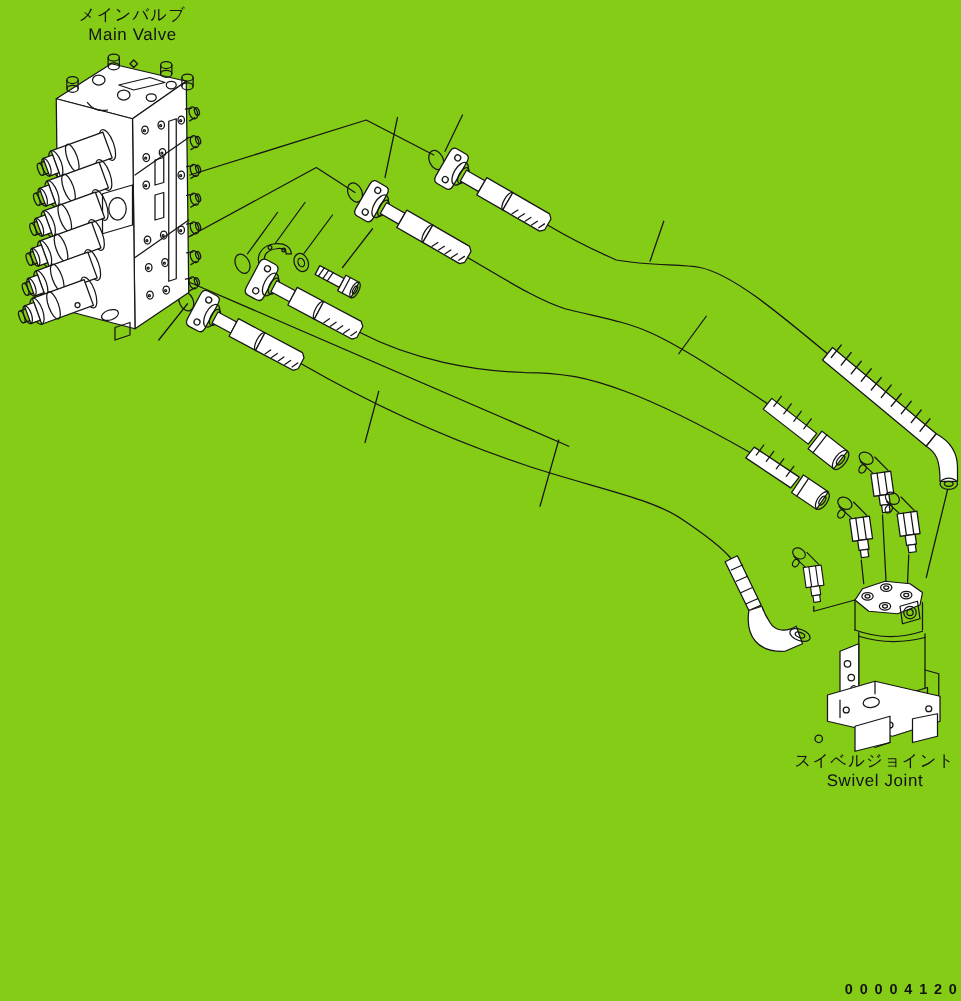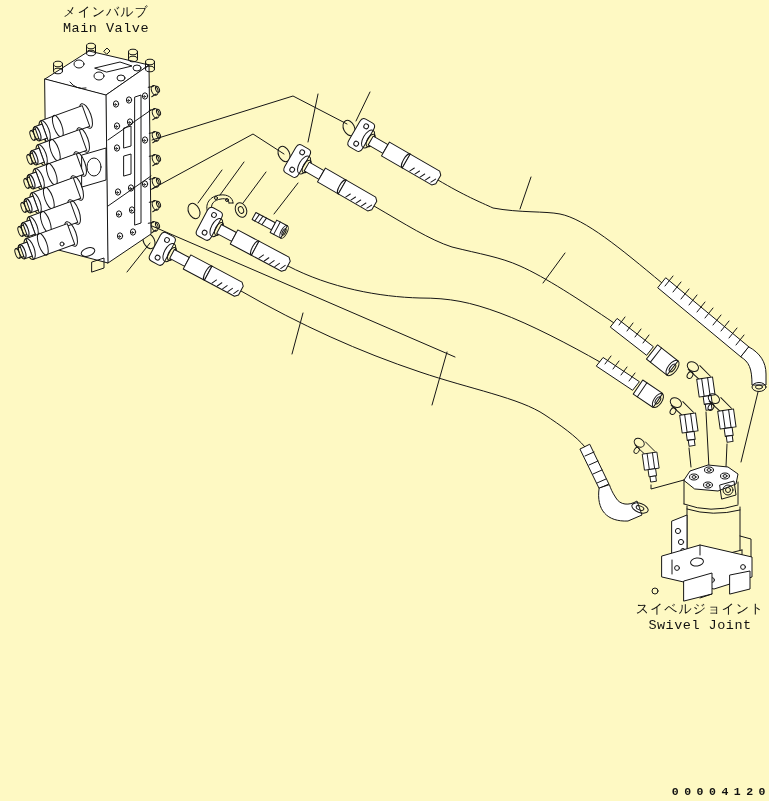--- a/index.html
+++ b/index.html
@@ -1,18 +1,18 @@
 <!DOCTYPE html>
 <html><head>
 <meta charset="utf-8">
 <style>
   html,body{margin:0;padding:0;background:#e8e8e8;}
   .frame{
-    position:relative;width:769px;height:801px;background:#fef9c3;
-    font-family:Liberation Mono, monospace;
+    position:relative;width:769px;height:801px;background:#84cc16;
+    font-family:Liberation Sans, sans-serif;
     overflow:hidden;
   }
   svg{position:absolute;left:0;top:0;}
   svg path,svg ellipse,svg circle,svg rect,svg line,svg polyline,svg polygon{
     fill:none;stroke:#161616;stroke-width:1;stroke-linecap:round;stroke-linejoin:round;
   }
   svg .wf{fill:#ffffff;}
   svg text{stroke:none;fill:#111111;}
   .lbl-jp{font-size:13px;letter-spacing:1px;}
   .lbl-en{font-size:13.5px;letter-spacing:0.5px;}

